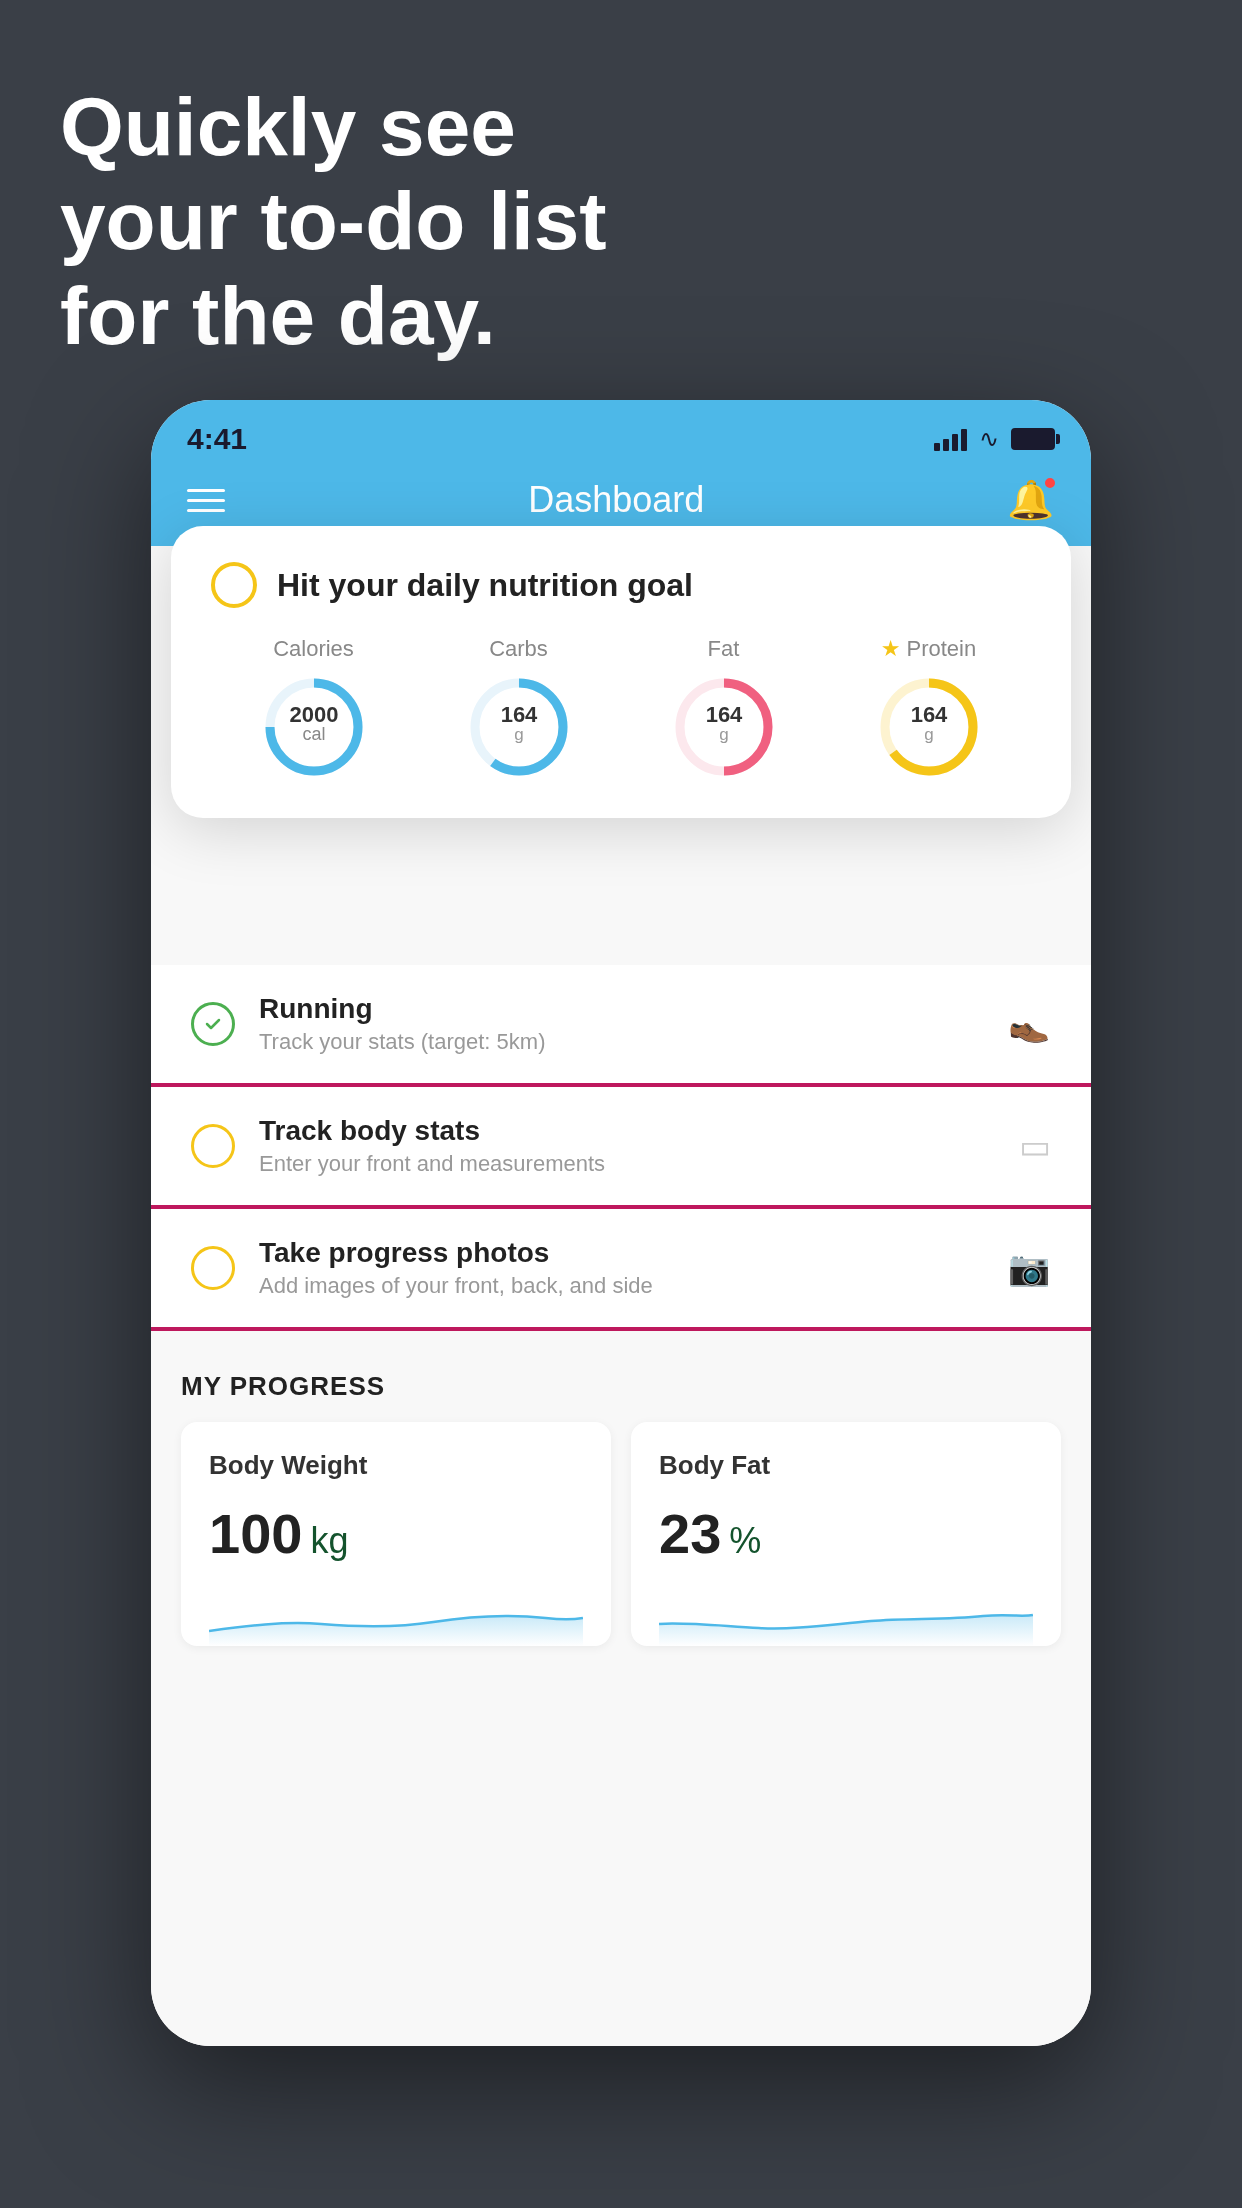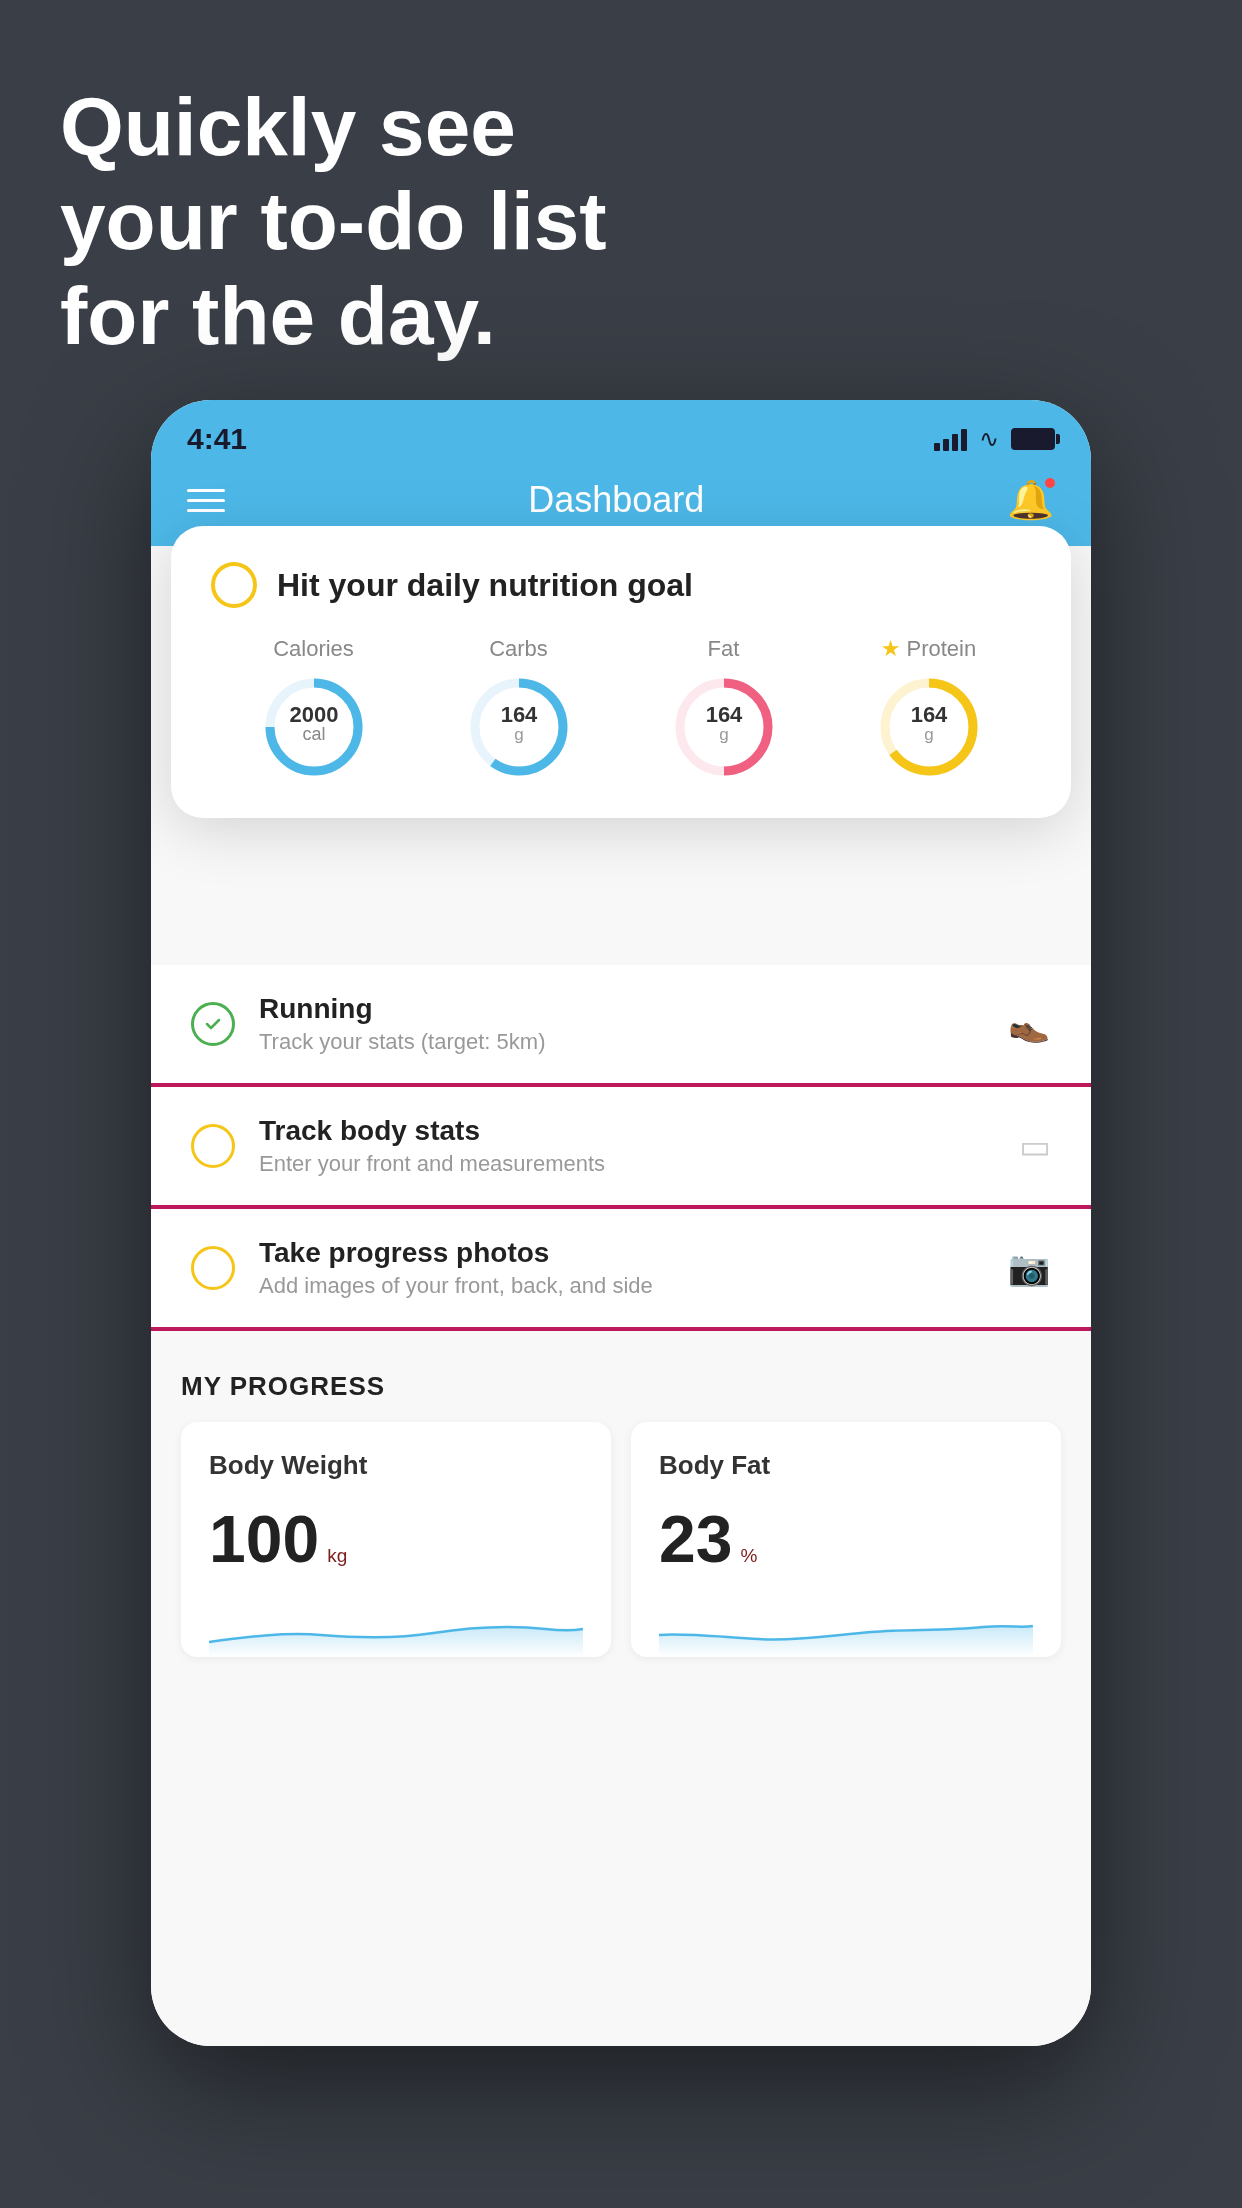--- a/index.html
+++ b/index.html
@@ -309,27 +309,27 @@
       color: #333;
       margin-bottom: 20px;
     }
     .progress-value-row {
       display: flex;
       align-items: baseline;
       gap: 8px;
       margin-bottom: 20px;
     }
     .progress-big-num {
-      font-size: 66px;
+      font-size: 56px;
       font-weight: 800;
       color: #222;
     }
     .progress-unit {
-      font-size: 19px;
-      color: #7f1d1d;
+      font-size: 36px;
+      color: #14532d;
     }
     .progress-chart {
       height: 60px;
       position: relative;
       overflow: hidden;
     }
     .chart-line-svg {
       width: 100%;
       height: 60px;
     }

